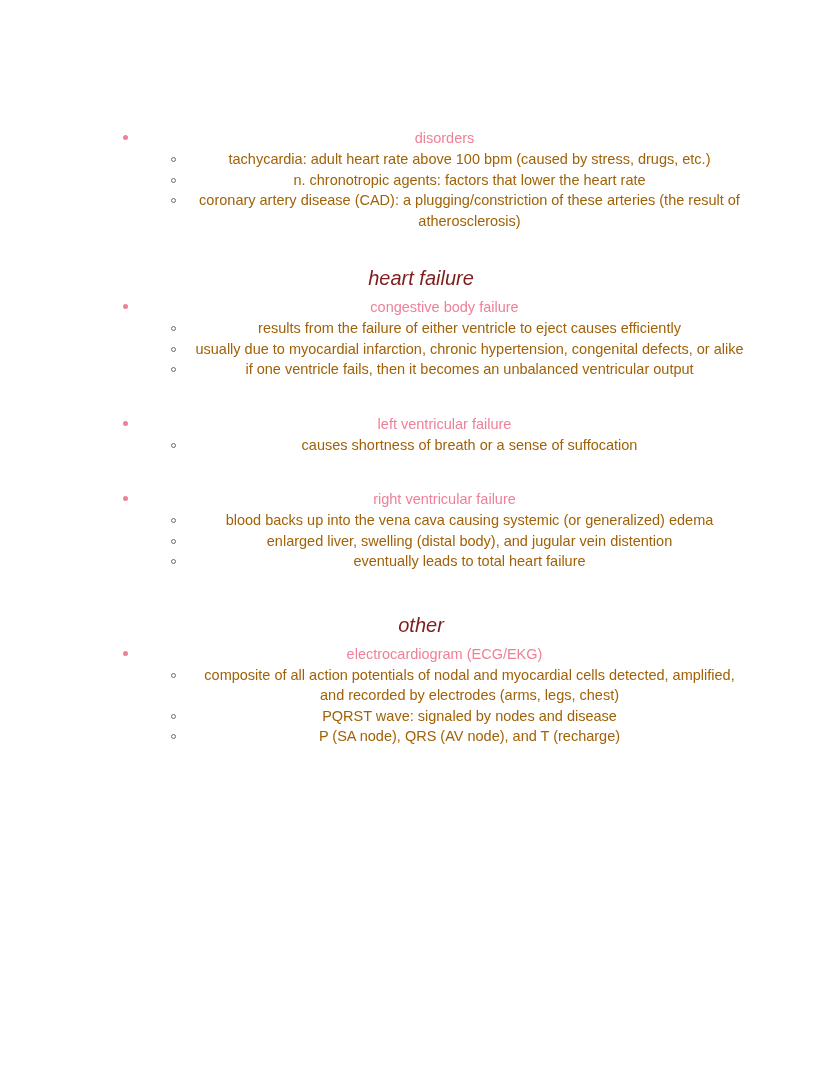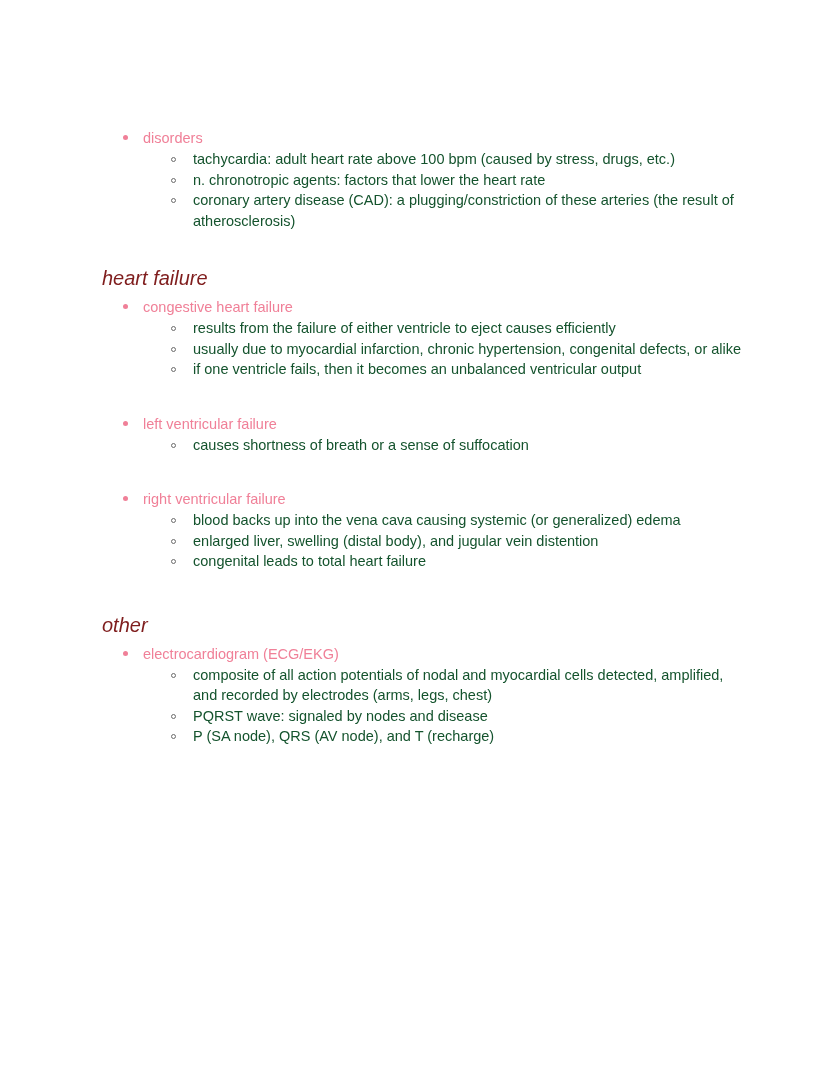--- a/index.html
+++ b/index.html
@@ -34,20 +34,21 @@
     color: #7f1d1d;
     font-size: 20px;
     font-weight: 400;
     line-height: 26px;
     margin: 6px;
     padding: 0;
     font-style: italic;
   }
   .section-block {
     margin-bottom: 0;
+    text-align: center;
   }
 
   
   ul.lvl1 {
     list-style: none;
     margin: 0;
     padding: 0;
   }
   li.lvl1-item {
     position: relative;
@@ -85,21 +86,21 @@
     position: absolute;
     left: 28px;
     top: 8px;
     width: 5px;
     height: 5px;
     border: 1px solid #6b6b6b;
     border-radius: 50%;
     box-sizing: border-box;
   }
   .lvl2-text {
-    color: #14532d;
+    color: #a16207;
     font-size: 14.5px;
     line-height: 20.5px;
     display: block;
   }
   .gap-md { height: 28px; }
   .gap-lg { height: 34px; }
 </style>
 </head>
 <body>
 
@@ -129,21 +130,21 @@
       </ul>
     </div>
 
     <div class="gap-md"></div>
 
     <div class="section-block">
       <h2 class="section-title">heart failure</h2>
       <ul class="lvl1">
         <li class="lvl1-item">
           <span class="bullet"></span>
-          <span class="lvl1-label">congestive heart failure</span>
+          <span class="lvl1-label">congestive body failure</span>
           <ul class="lvl2">
             <li class="lvl2-item">
               <span class="circle"></span>
               <span class="lvl2-text">results from the failure of either ventricle to eject causes efficiently</span>
             </li>
             <li class="lvl2-item">
               <span class="circle"></span>
               <span class="lvl2-text">usually due to myocardial infarction, chronic hypertension, congenital defects, or alike</span>
             </li>
             <li class="lvl2-item">
@@ -179,21 +180,21 @@
             <li class="lvl2-item">
               <span class="circle"></span>
               <span class="lvl2-text">blood backs up into the vena cava causing systemic (or generalized) edema</span>
             </li>
             <li class="lvl2-item">
               <span class="circle"></span>
               <span class="lvl2-text">enlarged liver, swelling (distal body), and jugular vein distention</span>
             </li>
             <li class="lvl2-item">
               <span class="circle"></span>
-              <span class="lvl2-text">congenital leads to total heart failure</span>
+              <span class="lvl2-text">eventually leads to total heart failure</span>
             </li>
           </ul>
         </li>
       </ul>
     </div>
 
     <div class="gap-lg"></div>
 
     <div class="section-block">
       <h2 class="section-title">other</h2>

